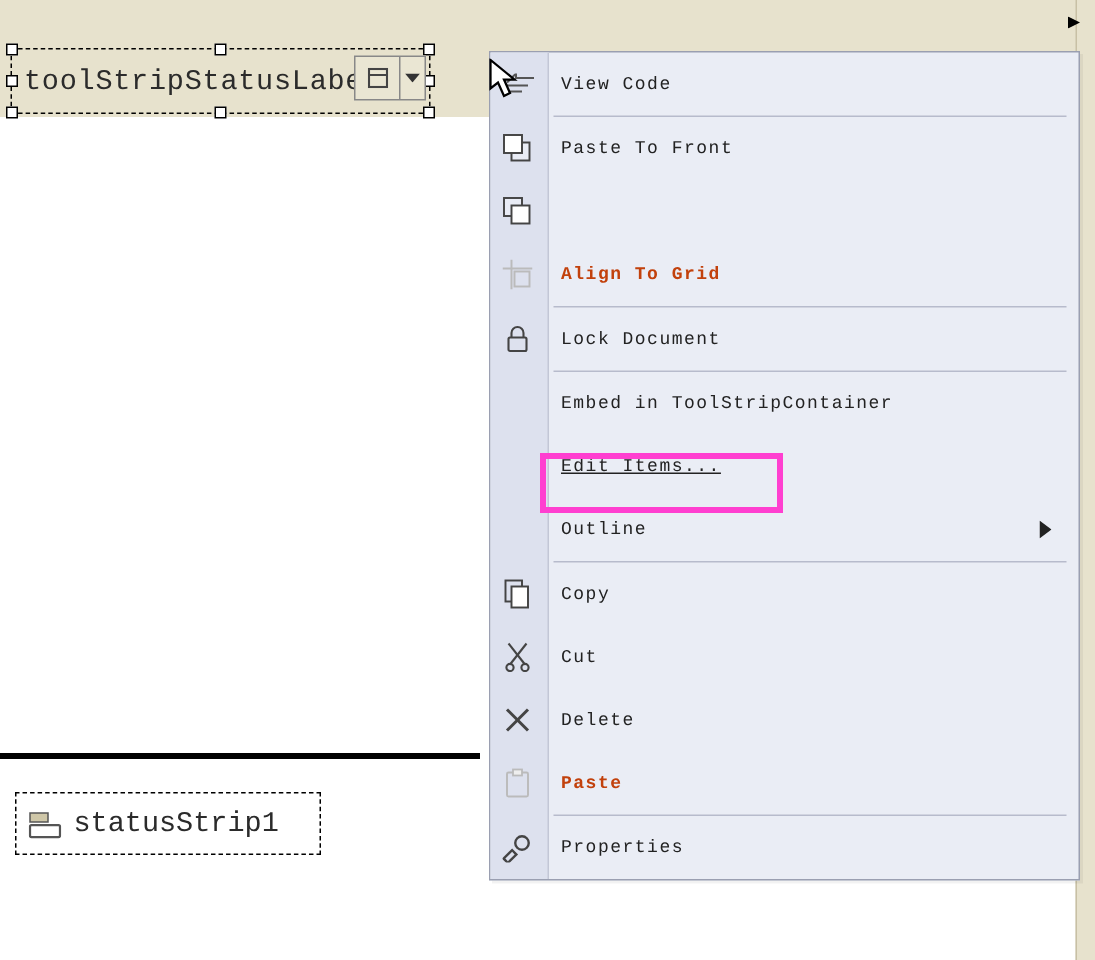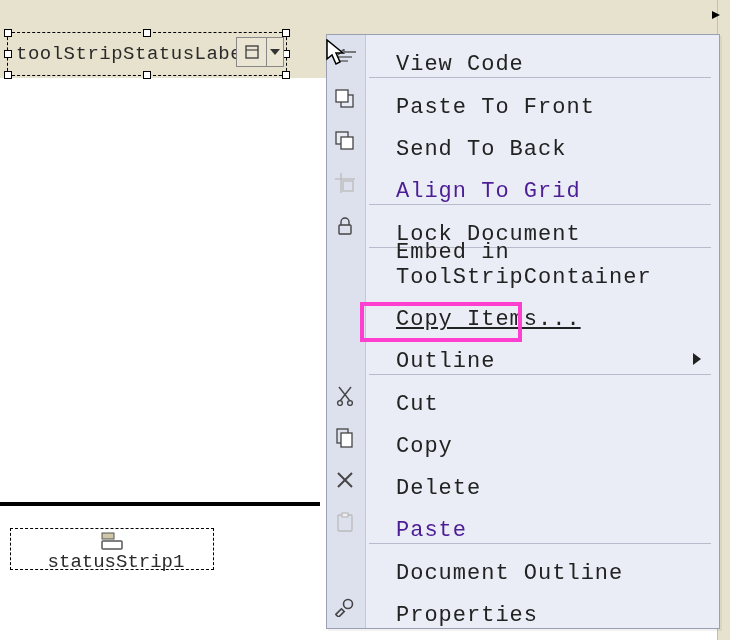--- a/index.html
+++ b/index.html
@@ -20,33 +20,33 @@
   .hL{left:-4px;top:50%;margin-top:-4px;} .hR{right:-4px;top:50%;margin-top:-4px;}
   .tool-label{position:absolute;left:16px;top:43px;font-size:19px;color:#2b2b2b;letter-spacing:0.5px;}
   
   .split-btn{position:absolute;left:236px;top:37px;width:46px;height:28px;border:1px solid #888;background:#eae6d3;display:flex;}
   .split-main{flex:1;display:flex;align-items:center;justify-content:center;border-right:1px solid #888;}
   .split-drop{width:16px;display:flex;align-items:center;justify-content:center;}
   .split-drop svg,.split-main svg{display:block;}
   
   .black-divider{position:absolute;left:0;top:502px;width:320px;height:4px;background:#000;}
   
-  .tray{position:absolute;left:10px;top:528px;width:194px;height:40px;border:1px dashed #000;display:flex;align-items:center;padding-left:8px;flex-direction:column;}
+  .tray{position:absolute;left:10px;top:528px;width:194px;height:40px;border:1px dashed #000;display:flex;align-items:center;padding-left:8px;}
   .tray-icon{width:22px;height:22px;margin-right:8px;}
   .tray-icon svg{display:block;}
   .tray-label{font-size:19px;color:#2b2b2b;}
   
   .cursor-shape{position:absolute;left:326px;top:39px;width:20px;height:28px;z-index:10;}
   .cursor-shape svg{display:block;}
   
   .ctx{position:absolute;left:326px;top:34px;width:392px;background:#eaedf5;border:1px solid #9a9fb1;box-shadow:2px 2px 0 rgba(0,0,0,0.05);}
   .ctx-gutter{position:absolute;left:0;top:0;bottom:0;width:38px;background:#dde1ee;border-right:1px solid #c3c7d6;}
   .ctx-items{position:relative;}
-  .mi{position:relative;display:flex;align-items:flex-end;height:42px;padding-left:69px;padding-right:16px;font-size:22px;color:#222;cursor:default;letter-spacing:1px;}
-  .mi.disabled{color:#4c1d95;}
+  .mi{position:relative;display:flex;align-items:center;height:42px;padding-left:47px;padding-right:16px;font-size:12px;color:#222;cursor:default;letter-spacing:1px;}
+  .mi.disabled{color:#c2410c;font-weight:bold;}
   .mi .sub-arrow{position:absolute;right:18px;top:50%;margin-top:-6px;}
   .mi-icon{position:absolute;left:6px;top:50%;margin-top:-11px;width:24px;height:22px;display:flex;align-items:center;justify-content:center;color:#444;}
   .mi-icon svg{display:block;}
   .sep{height:0;border-top:1px solid #b7bbcc;margin-left:42px;margin-right:8px;}
   .highlight-box{position:absolute;left:360px;top:302px;width:154px;height:32px;border:4px solid #ff3fd0;pointer-events:none;z-index:20;}
 </style>
 </head>
 <body>
 <div class="canvas">
 
@@ -126,21 +126,20 @@
         <span>Paste To Front</span>
       </div>
 
       <div class="mi">
         <span class="mi-icon">
           <svg width="20" height="20">
               <rect x="1" y="1" width="12" height="12" fill="#e9ecf5" stroke="#444" stroke-width="1.3"></rect>
               <rect x="6" y="6" width="12" height="12" fill="#fff" stroke="#444" stroke-width="1.3"></rect>
             </svg>
         </span>
-        <span>Send To Back</span>
       </div>
 
       <div class="mi disabled">
         <span class="mi-icon" style="color:#bbb;">
           <svg width="20" height="20">
               <line x1="0" y1="6" x2="20" y2="6" stroke="#bbb" stroke-width="1.3"></line>
               <line x1="6" y1="0" x2="6" y2="20" stroke="#bbb" stroke-width="1.3"></line>
               <rect x="8" y="8" width="10" height="10" fill="none" stroke="#bbb" stroke-width="1.3"></rect>
             </svg>
         </span>
@@ -159,81 +158,78 @@
         <span>Lock Document</span>
       </div>
 
       <div class="sep"></div>
 
       <div class="mi">
         <span>Embed in ToolStripContainer</span>
       </div>
 
       <div class="mi">
-        <span style="text-decoration:underline;">Copy Items...</span>
+        <span style="text-decoration:underline;">Edit Items...</span>
       </div>
 
       <div class="mi">
         <span>Outline</span>
         <span class="sub-arrow">
           <svg width="8" height="12">
               <polygon points="0,0 0,12 8,6" fill="#222"></polygon>
             </svg>
         </span>
       </div>
 
       <div class="sep"></div>
+
+      <div class="mi">
+        <span class="mi-icon">
+          <svg width="18" height="20">
+              <rect x="1" y="1" width="11" height="14" fill="none" stroke="#444" stroke-width="1.3"></rect>
+              <rect x="5" y="5" width="11" height="14" fill="#fff" stroke="#444" stroke-width="1.3"></rect>
+            </svg>
+        </span>
+        <span>Copy</span>
+      </div>
 
       <div class="mi">
         <span class="mi-icon">
           <svg width="18" height="20">
               <line x1="3" y1="1" x2="14" y2="15" stroke="#444" stroke-width="1.4"></line>
               <line x1="15" y1="1" x2="4" y2="15" stroke="#444" stroke-width="1.4"></line>
               <circle cx="4" cy="17" r="2.4" fill="none" stroke="#444" stroke-width="1.4"></circle>
               <circle cx="14" cy="17" r="2.4" fill="none" stroke="#444" stroke-width="1.4"></circle>
             </svg>
         </span>
         <span>Cut</span>
       </div>
 
       <div class="mi">
         <span class="mi-icon">
-          <svg width="18" height="20">
-              <rect x="1" y="1" width="11" height="14" fill="none" stroke="#444" stroke-width="1.3"></rect>
-              <rect x="5" y="5" width="11" height="14" fill="#fff" stroke="#444" stroke-width="1.3"></rect>
-            </svg>
-        </span>
-        <span>Copy</span>
-      </div>
-
-      <div class="mi">
-        <span class="mi-icon">
           <svg width="18" height="18">
               <line x1="2" y1="2" x2="16" y2="16" stroke="#444" stroke-width="2"></line>
               <line x1="16" y1="2" x2="2" y2="16" stroke="#444" stroke-width="2"></line>
             </svg>
         </span>
         <span>Delete</span>
       </div>
 
       <div class="mi disabled">
         <span class="mi-icon">
           <svg width="18" height="20">
               <rect x="2" y="3" width="14" height="16" rx="1" fill="none" stroke="#bbb" stroke-width="1.3"></rect>
               <rect x="6" y="1" width="6" height="4" fill="#eee" stroke="#bbb" stroke-width="1.2"></rect>
             </svg>
         </span>
         <span>Paste</span>
       </div>
 
       <div class="sep"></div>
 
-      <div class="mi">
-        <span>Document Outline</span>
-      </div>
 
       <div class="mi">
         <span class="mi-icon">
           <svg width="20" height="20">
               <circle cx="13" cy="7" r="4.5" fill="none" stroke="#444" stroke-width="1.6"></circle>
               <rect x="1" y="14" width="8" height="4" transform="rotate(-45 5 16)" fill="none" stroke="#444" stroke-width="1.6"></rect>
             </svg>
         </span>
         <span>Properties</span>
       </div>

